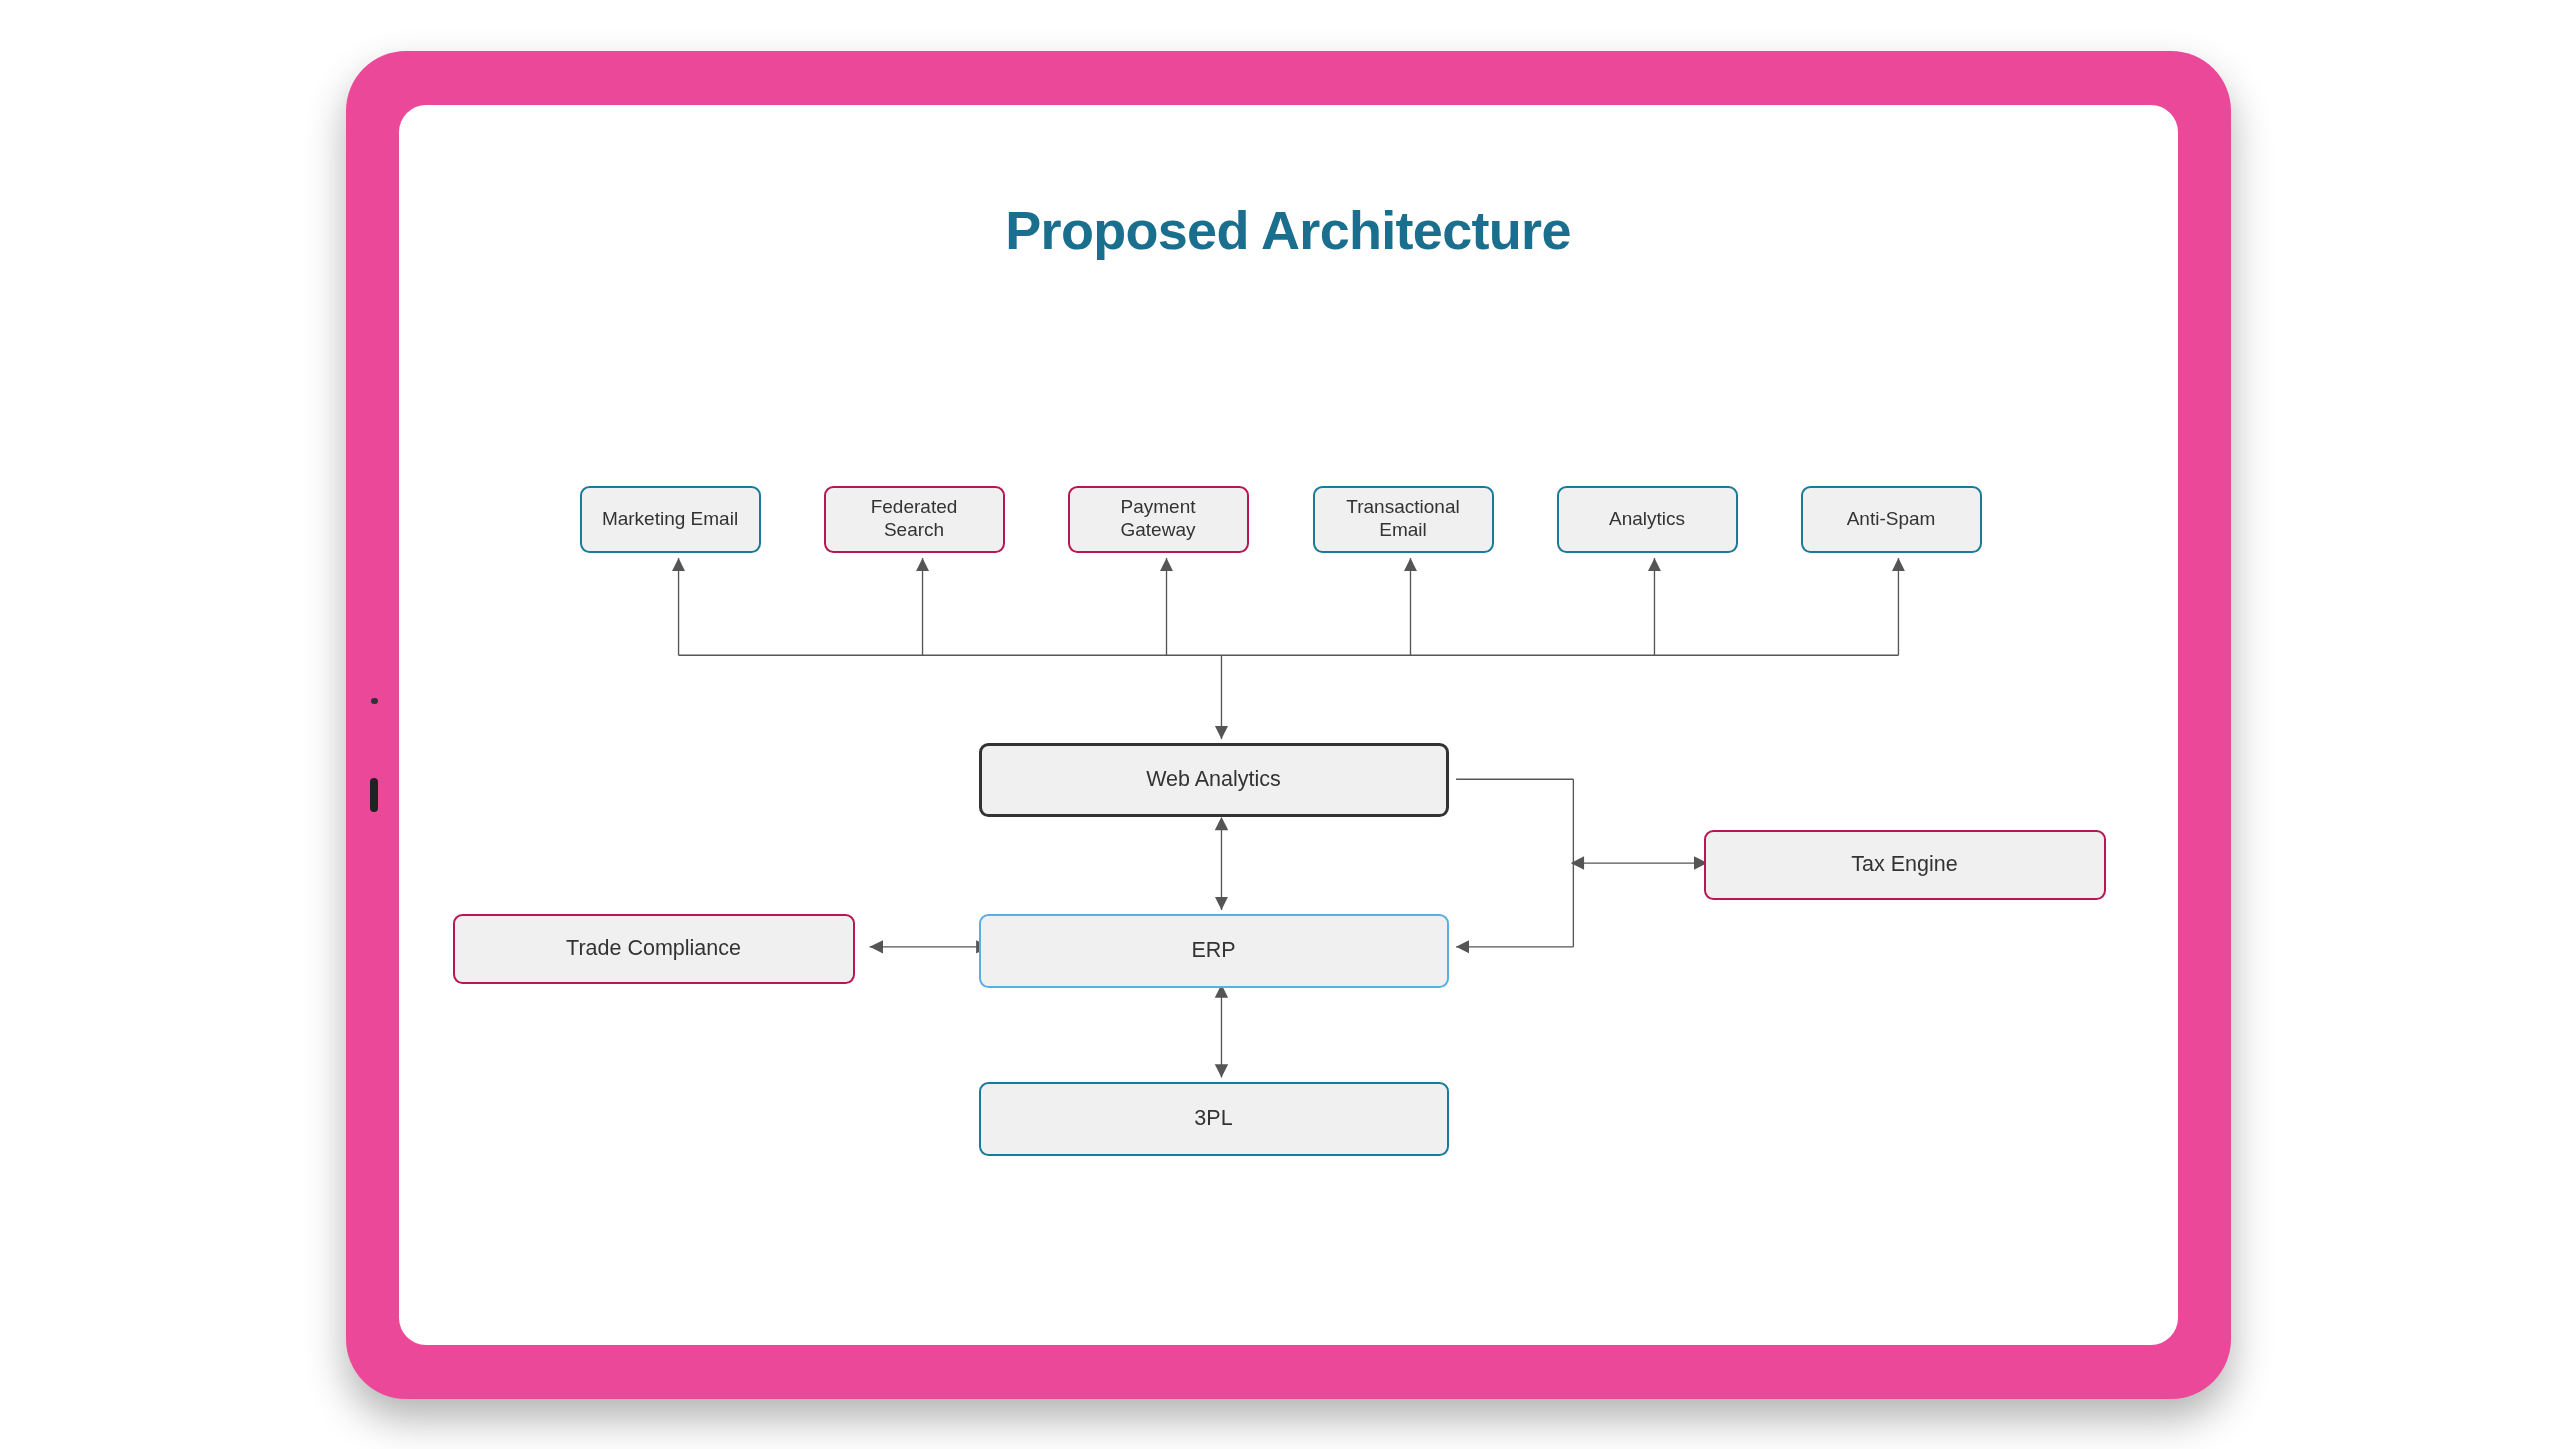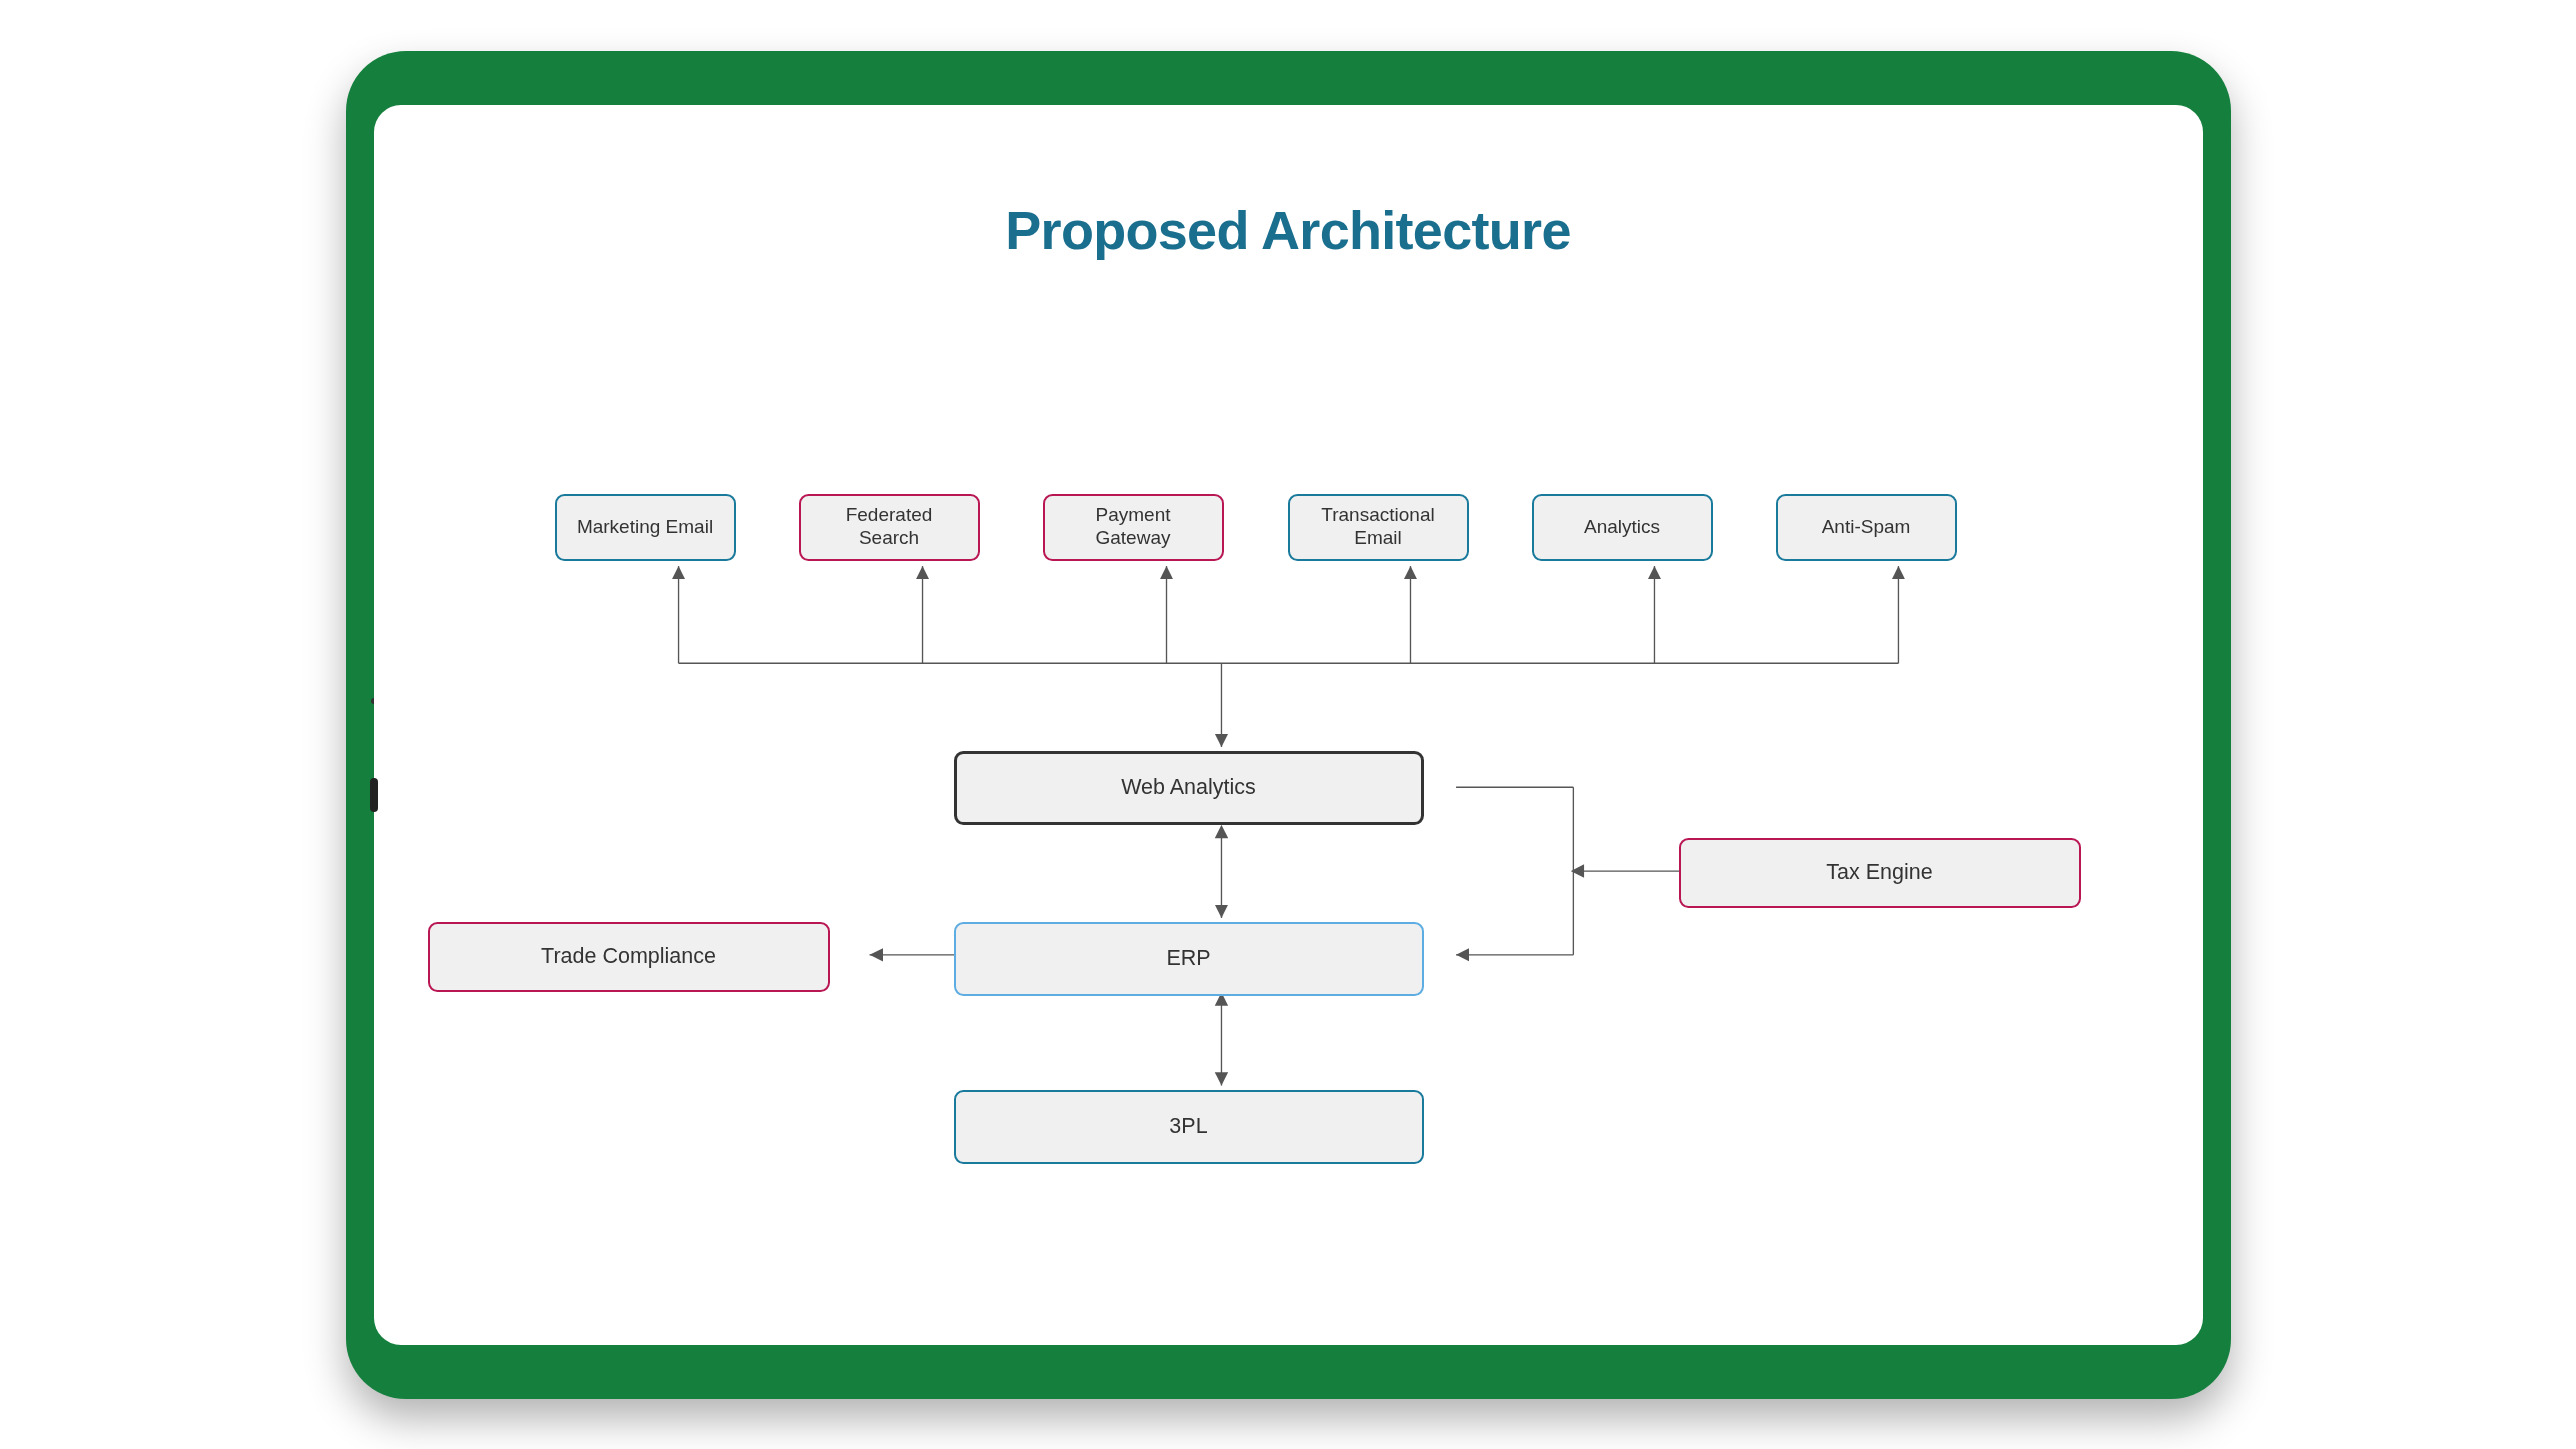--- a/index.html
+++ b/index.html
@@ -8,23 +8,23 @@
       height: 1449px;
       background: #ffffff;
       display: flex;
       align-items: center;
       justify-content: center;
       font-family: 'Segoe UI', Arial, sans-serif;
     }
     .tablet-frame {
       width: 1885px;
       height: 1348px;
-      background: #15803d;
+      background: #ec4899;
       border-radius: 60px;
-      padding: 54px 28px;
+      padding: 54px 53px;
       position: relative;
       box-shadow: 0 20px 40px rgba(0,0,0,0.3);
     }
     .tablet-frame::before {
       content: '';
       position: absolute;
       left: 25.5px;
       top: 48%;
       width: 6.7px;
       height: 6.7px;
@@ -55,21 +55,21 @@
       left: 0;
       right: 0;
       text-align: center;
       font-size: 54px;
       font-weight: 700;
       color: #1a6e8e;
       letter-spacing: -0.7px;
     }
     .diagram {
       position: absolute;
-      top: 12px;
+      top: 4px;
       left: 0;
       width: 100%;
       height: 100%;
     }
     .box {
       position: absolute;
       background: #f0f0f0;
       border-radius: 9.4px;
       display: flex;
       align-items: center;

